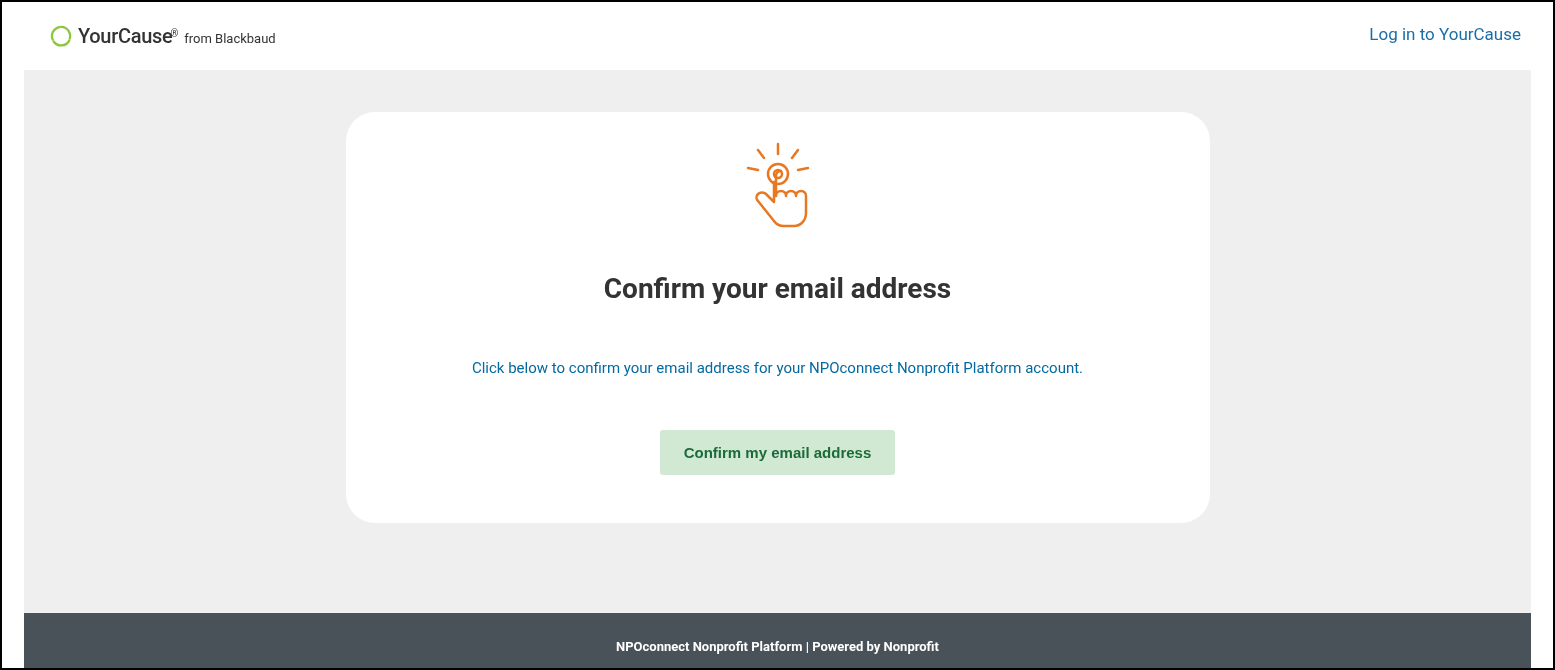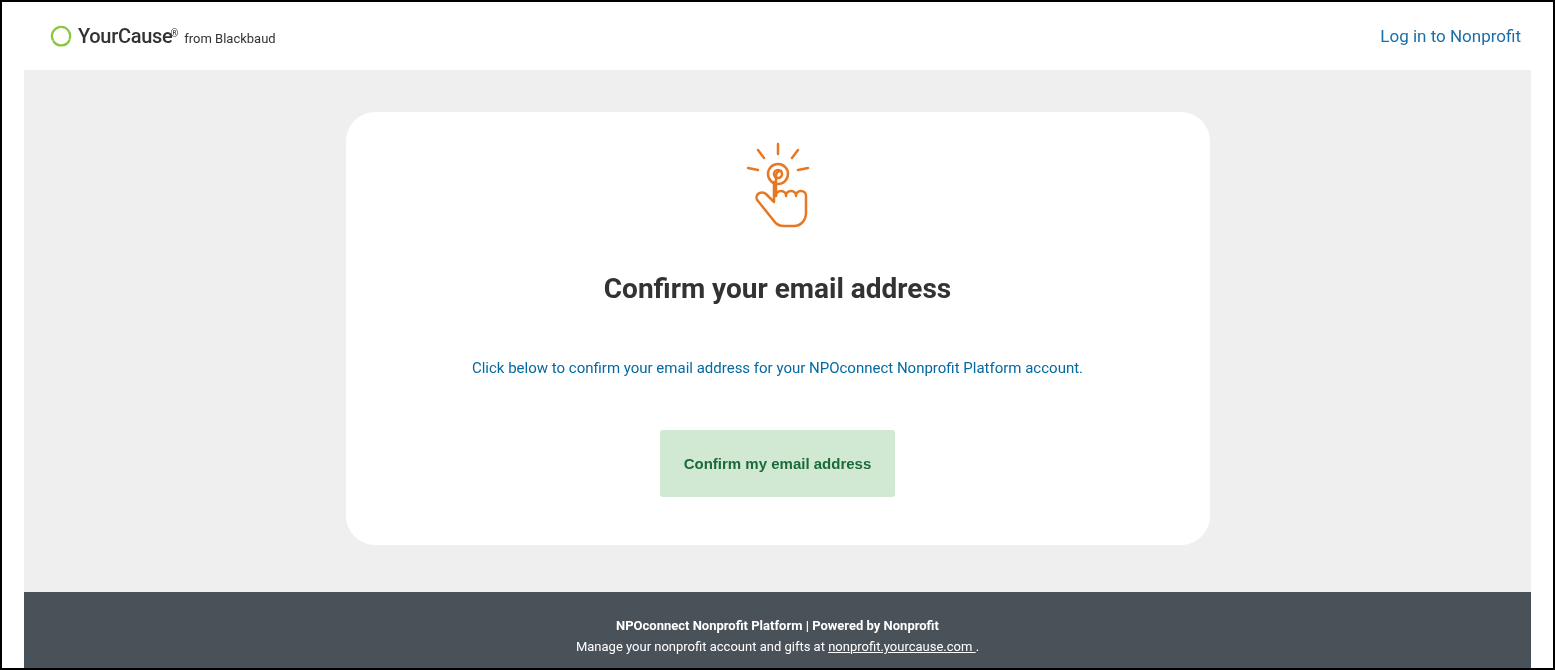--- a/index.html
+++ b/index.html
@@ -12,21 +12,20 @@
       background: #ffffff;
       width: 1555px;
       height: 670px;
       border: 2px solid #000;
       display: flex;
       flex-direction: column;
     }
     .header {
       display: flex;
       justify-content: space-between;
-      align-items: center;
       padding: 22px 32px 22px 48px;
       background: #ffffff;
     }
     .logo-container {
       display: flex;
       align-items: center;
       gap: 6px;
     }
     .logo-circle {
       width: 22px;
@@ -90,21 +89,21 @@
     .card-body {
       font-size: 15px;
       color: #0369a1;
       margin-bottom: 50px;
       line-height: 1.5;
     }
     .confirm-button {
       background: #d1e9d3;
       color: #1b6b3a;
       border: none;
-      padding: 25px 24px;
+      padding: 14px 24px;
       font-size: 15px;
       font-weight: 700;
       border-radius: 3px;
       cursor: pointer;
     }
     .footer {
       background: #4a5259;
       color: #ffffff;
       text-align: center;
       padding: 24px 0 10px 0;
@@ -132,21 +131,21 @@
         <path d="M12 2 A10 10 0 0 1 21.5 15" stroke="#8cc63f" stroke-width="2.5" stroke-linecap="round"></path>
         <path d="M21 17 A10 10 0 0 1 4 18" stroke="#8cc63f" stroke-width="2.5" stroke-linecap="round"></path>
         <path d="M3 16 A10 10 0 0 1 10 2.2" stroke="#8cc63f" stroke-width="2.5" stroke-linecap="round"></path>
       </svg>
     </span>
     <span>
       <span class="brand-primary">YourCause</span><span class="brand-reg">®</span>
       <span class="brand-secondary">from Blackbaud</span>
     </span>
   </div>
-  <a class="header-link">Log in to Nonprofit</a>
+  <a class="header-link">Log in to YourCause</a>
 </div>
 
 <div class="content-area">
   <div class="card">
     <div class="icon-wrap">
       <svg width="80" height="96" viewBox="0 0 80 96" fill="none" stroke="#e87722" stroke-width="2.5" stroke-linecap="round" stroke-linejoin="round">
 
         <line x1="40" y1="2" x2="40" y2="12"></line>
         <line x1="20" y1="8" x2="26" y2="16"></line>
         <line x1="60" y1="8" x2="54" y2="16"></line>
@@ -160,16 +159,13 @@
       </svg>
     </div>
     <h1 class="card-title">Confirm your email address</h1>
     <p class="card-body">Click below to confirm your email address for your NPOconnect Nonprofit Platform account.</p>
     <button class="confirm-button">Confirm my email address</button>
   </div>
 </div>
 
 <div class="footer">
   <div class="footer-line1">NPOconnect Nonprofit Platform | Powered by Nonprofit</div>
-  <div>
-    <span>Manage your nonprofit account and gifts at </span><a class="footer-link">nonprofit.yourcause.com </a><span>.</span>
-  </div>
 </div>
 
 </body></html>

